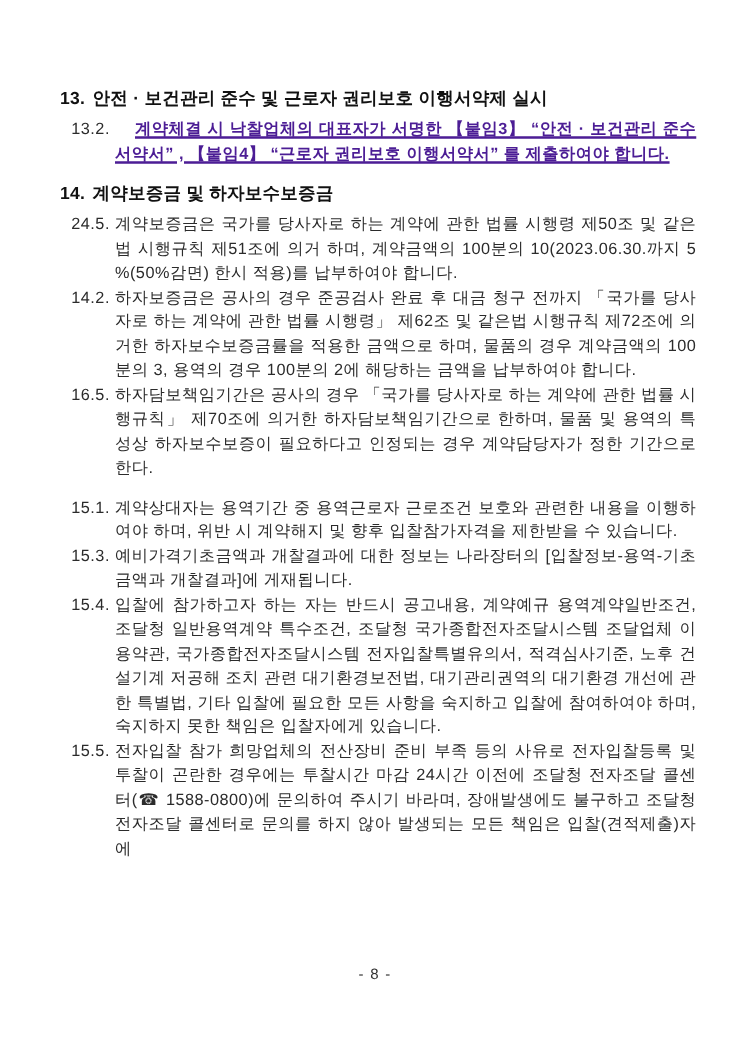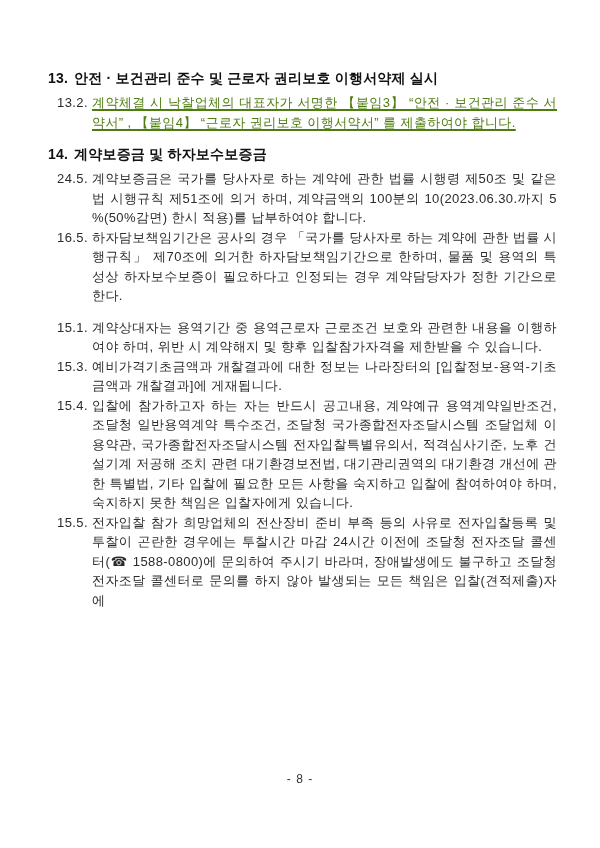--- a/index.html
+++ b/index.html
@@ -47,25 +47,26 @@
     flex: 0 0 35px;
     color: #2b2b2b;
   }
   .clause-text {
     flex: 1;
     text-align: justify;
     word-break: normal;
     line-break: anywhere;
   }
   .run-emphasis {
-    color: #4d7c0f;
-    font-weight: 400;
+    color: #4c1d95;
+    font-weight: 700;
     text-decoration: underline;
     text-decoration-thickness: 1.5px;
     text-underline-offset: 2px;
+    margin-left: 16px;
   }
   .footer {
     position: absolute;
     left: 0;
     bottom: 38px;
     width: 100%;
     text-align: center;
     font-size: 12px;
     letter-spacing: 1px;
     color: #333333;
@@ -83,20 +84,24 @@
           <div class="clause-text"><span class="run-emphasis">계약체결 시 낙찰업체의 대표자가 서명한 【붙임3】 “안전 · 보건관리 준수 서약서” , 【붙임4】 “근로자 권리보호 이행서약서” 를 제출하여야 합니다.</span></div>
         </div>
       </section>
       <section class="section">
         <div class="section-heading"><span class="sec-num">14.</span><span class="sec-title">계약보증금 및 하자보수보증금</span></div>
         <div class="clause">
           <span class="clause-num">24.5.</span>
           <div class="clause-text"><span class="run-normal">계약보증금은 국가를 당사자로 하는 계약에 관한 법률 시행령 제50조 및 같은 법 시행규칙 제51조에 의거 하며, 계약금액의 100분의 10(2023.06.30.까지 5%(50%감면) 한시 적용)를 납부하여야 합니다.</span></div>
         </div>
         <div class="clause">
+          <span class="clause-num">14.2.</span>
+          <div class="clause-text"><span class="run-normal">하자보증금은 공사의 경우 준공검사 완료 후 대금 청구 전까지 「국가를 당사자로 하는 계약에 관한 법률 시행령」 제62조 및 같은법 시행규칙 제72조에 의거한 하자보수보증금률을 적용한 금액으로 하며, 물품의 경우 계약금액의 100분의 3, 용역의 경우 100분의 2에 해당하는 금액을 납부하여야 합니다.</span></div>
+        </div>
+        <div class="clause">
           <span class="clause-num">16.5.</span>
           <div class="clause-text"><span class="run-normal">하자담보책임기간은 공사의 경우 「국가를 당사자로 하는 계약에 관한 법률 시행규칙」 제70조에 의거한 하자담보책임기간으로 한하며, 물품 및 용역의 특성상 하자보수보증이 필요하다고 인정되는 경우 계약담당자가 정한 기간으로 한다.</span></div>
         </div>
       </section>
       <section class="section">
         <div class="clause">
           <span class="clause-num">15.1.</span>
           <div class="clause-text"><span class="run-normal">계약상대자는 용역기간 중 용역근로자 근로조건 보호와 관련한 내용을 이행하여야 하며, 위반 시 계약해지 및 향후 입찰참가자격을 제한받을 수 있습니다.</span></div>
         </div>
         <div class="clause">

